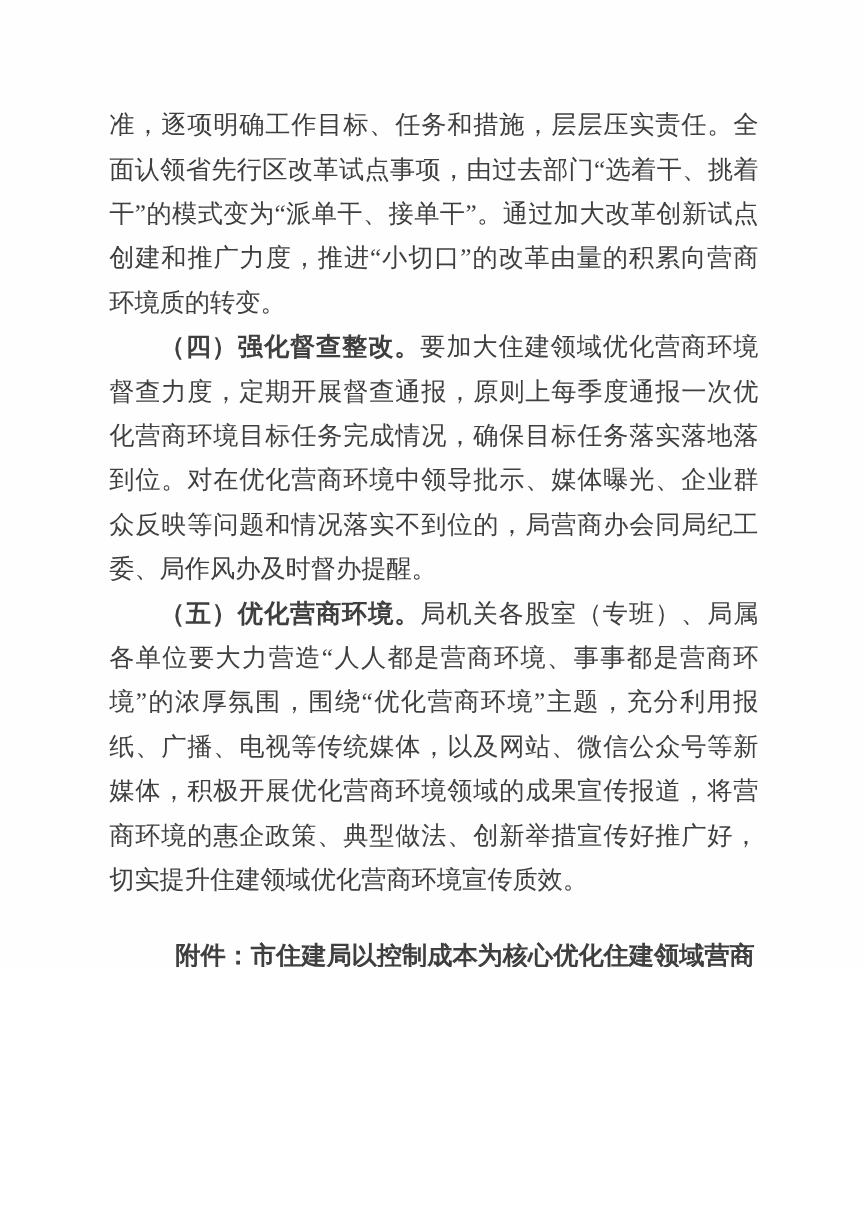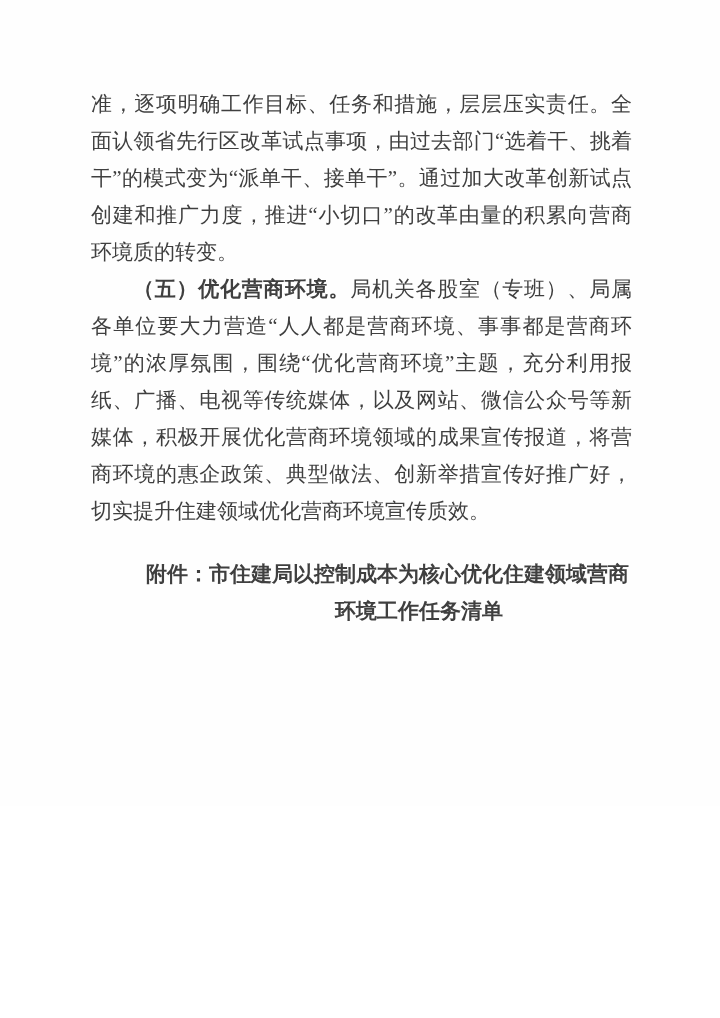--- a/index.html
+++ b/index.html
@@ -40,18 +40,19 @@
     text-align: center;
   }
 </style>
 </head>
 <body>
 
 <div class="page">
 
   <p class="para"><span>准，逐项明确工作目标、任务和措施，层层压实责任。全面认领省先行区改革试点事项，由过去部门“选着干、挑着干”的模式变为“派单干、接单干”。通过加大改革创新试点创建和推广力度，推进“小切口”的改革由量的积累向营商环境质的转变。</span></p>
 
+  <p class="para indent"><span class="section-lead">（四）强化督查整改。</span><span>要加大住建领域优化营商环境督查力度，定期开展督查通报，原则上每季度通报一次优化营商环境目标任务完成情况，确保目标任务落实落地落到位。对在优化营商环境中领导批示、媒体曝光、企业群众反映等问题和情况落实不到位的，局营商办会同局纪工委、局作风办及时督办提醒。</span></p>
 
   <p class="para indent"><span class="section-lead">（五）优化营商环境。</span><span>局机关各股室（专班）、局属各单位要大力营造“人人都是营商环境、事事都是营商环境”的浓厚氛围，围绕“优化营商环境”主题，充分利用报纸、广播、电视等传统媒体，以及网站、微信公众号等新媒体，积极开展优化营商环境领域的成果宣传报道，将营商环境的惠企政策、典型做法、创新举措宣传好推广好，切实提升住建领域优化营商环境宣传质效。</span></p>
 
   <div class="attachment"><span>附件：</span><span>市住建局以控制成本为核心优化住建领域营商环境工作任务清单</span></div>
 
 </div>
 
 </body></html>

